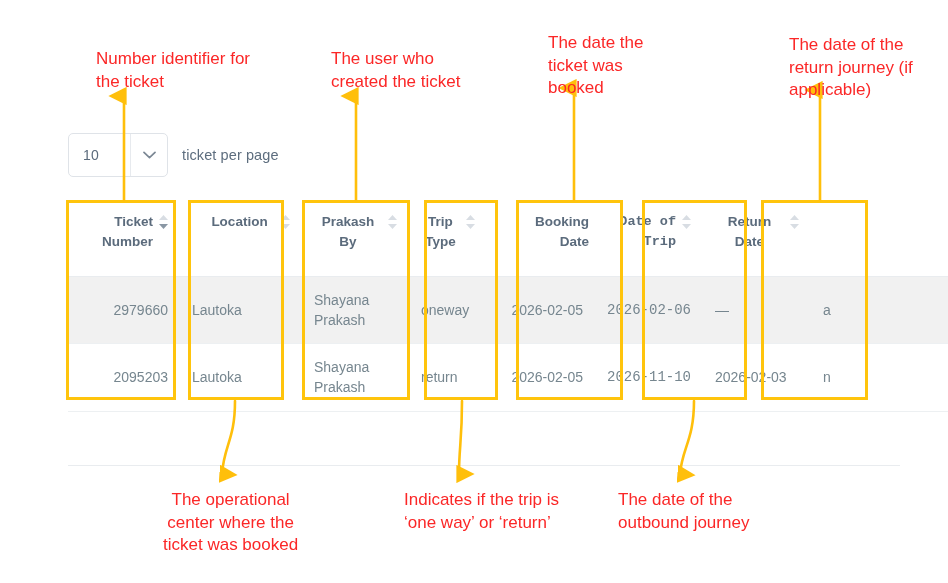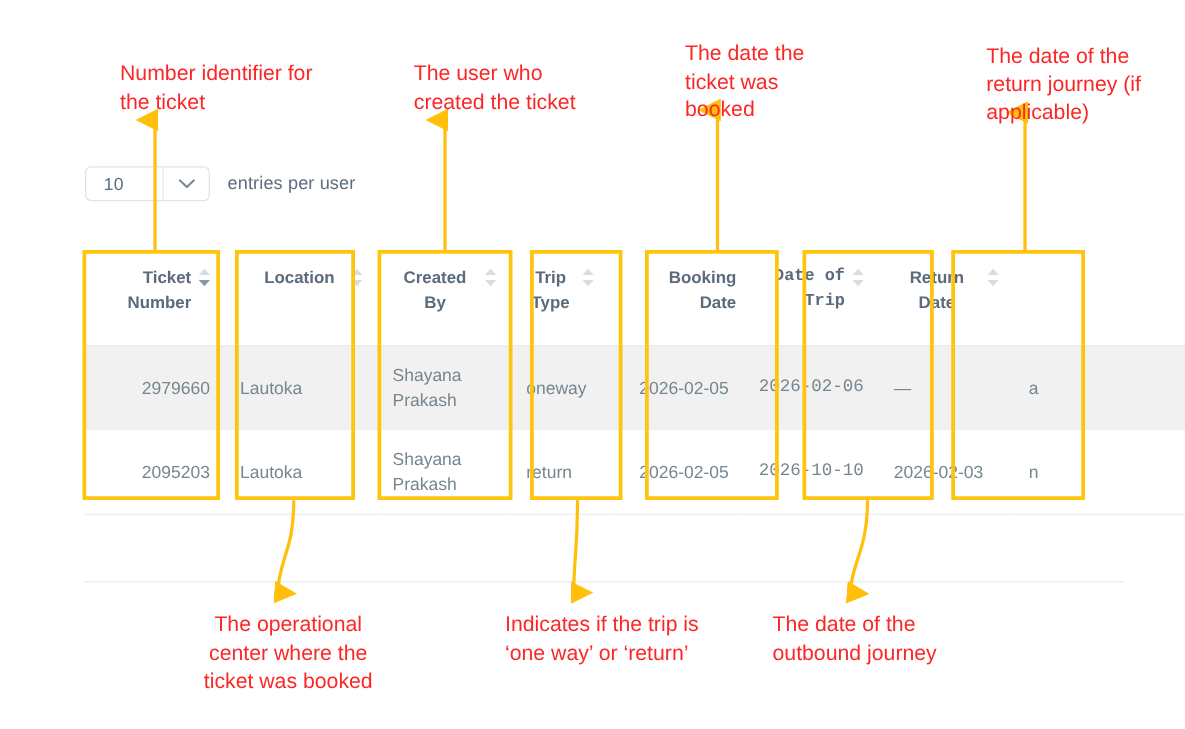--- a/index.html
+++ b/index.html
@@ -18,21 +18,21 @@
 
   
   .entries-row {
     position: absolute;
     left: 68px; top: 133px;
     display: flex;
     align-items: center;
     gap: 14px;
   }
   .select-box {
-    width: 100px; height: 28px;
+    width: 100px; height: 44px;
     border: 1px solid #dfe3e8;
     border-radius: 5px;
     background: #ffffff;
     display: flex;
     align-items: center;
     overflow: hidden;
   }
   .select-value {
     flex: 1;
     padding-left: 14px;
@@ -150,21 +150,21 @@
   <div class="entries-row">
     <div class="select-box">
       <span class="select-value">10</span>
       <span class="select-divider"></span>
       <span class="select-arrow">
         <svg width="13" height="8" viewBox="0 0 13 8">
             <path d="M1 1.4 L6.5 6.6 L12 1.4" fill="none" stroke="#7b8794" stroke-width="1.7" stroke-linecap="round" stroke-linejoin="round"></path>
           </svg>
       </span>
     </div>
-    <span class="entries-label">entries per user</span>
+    <span class="entries-label">ticket per page</span>
   </div>
 
   <div class="table-wrap">
     <table class="dt">
       <thead>
         <tr>
           <th class="c-ticket align-right">
               <div class="th-inner">
                 <span class="th-text" style="white-space: pre-line;">Ticket
 Number</span>
@@ -182,21 +182,21 @@
                 <span class="sort-ico">
                   <svg width="9" height="14" viewBox="0 0 9 14">
                     <path d="M4.5 0 L9 5 L0 5 Z" fill="#d8dde3"></path>
                     <path d="M4.5 14 L0 9 L9 9 Z" fill="#d8dde3"></path>
                   </svg>
                 </span>
               </div>
             </th>
           <th class="c-created">
               <div class="th-inner">
-                <span class="th-text" style="white-space: pre-line;">Created
+                <span class="th-text" style="white-space: pre-line;">Prakash
 By</span>
                 <span class="sort-ico">
                   <svg width="9" height="14" viewBox="0 0 9 14">
                     <path d="M4.5 0 L9 5 L0 5 Z" fill="#d8dde3"></path>
                     <path d="M4.5 14 L0 9 L9 9 Z" fill="#d8dde3"></path>
                   </svg>
                 </span>
               </div>
             </th>
           <th class="c-triptype">
@@ -260,21 +260,21 @@
             <td class="c-dot align-right">2026-02-06</td>
             <td class="c-return">—</td>
             <td class="c-clipped">a</td>
           </tr>
           <tr class="row-plain">
             <td class="c-ticket align-right">2095203</td>
             <td class="c-location">Lautoka</td>
             <td class="c-created">Shayana Prakash</td>
             <td class="c-triptype">return</td>
             <td class="c-booking align-right">2026-02-05</td>
-            <td class="c-dot align-right">2026-10-10</td>
+            <td class="c-dot align-right">2026-11-10</td>
             <td class="c-return">2026-02-03</td>
             <td class="c-clipped">n</td>
           </tr>
         </tbody>
     </table>
   </div>
 
   <div class="bottom-rule"></div>
 
   <div class="anno-layer">

